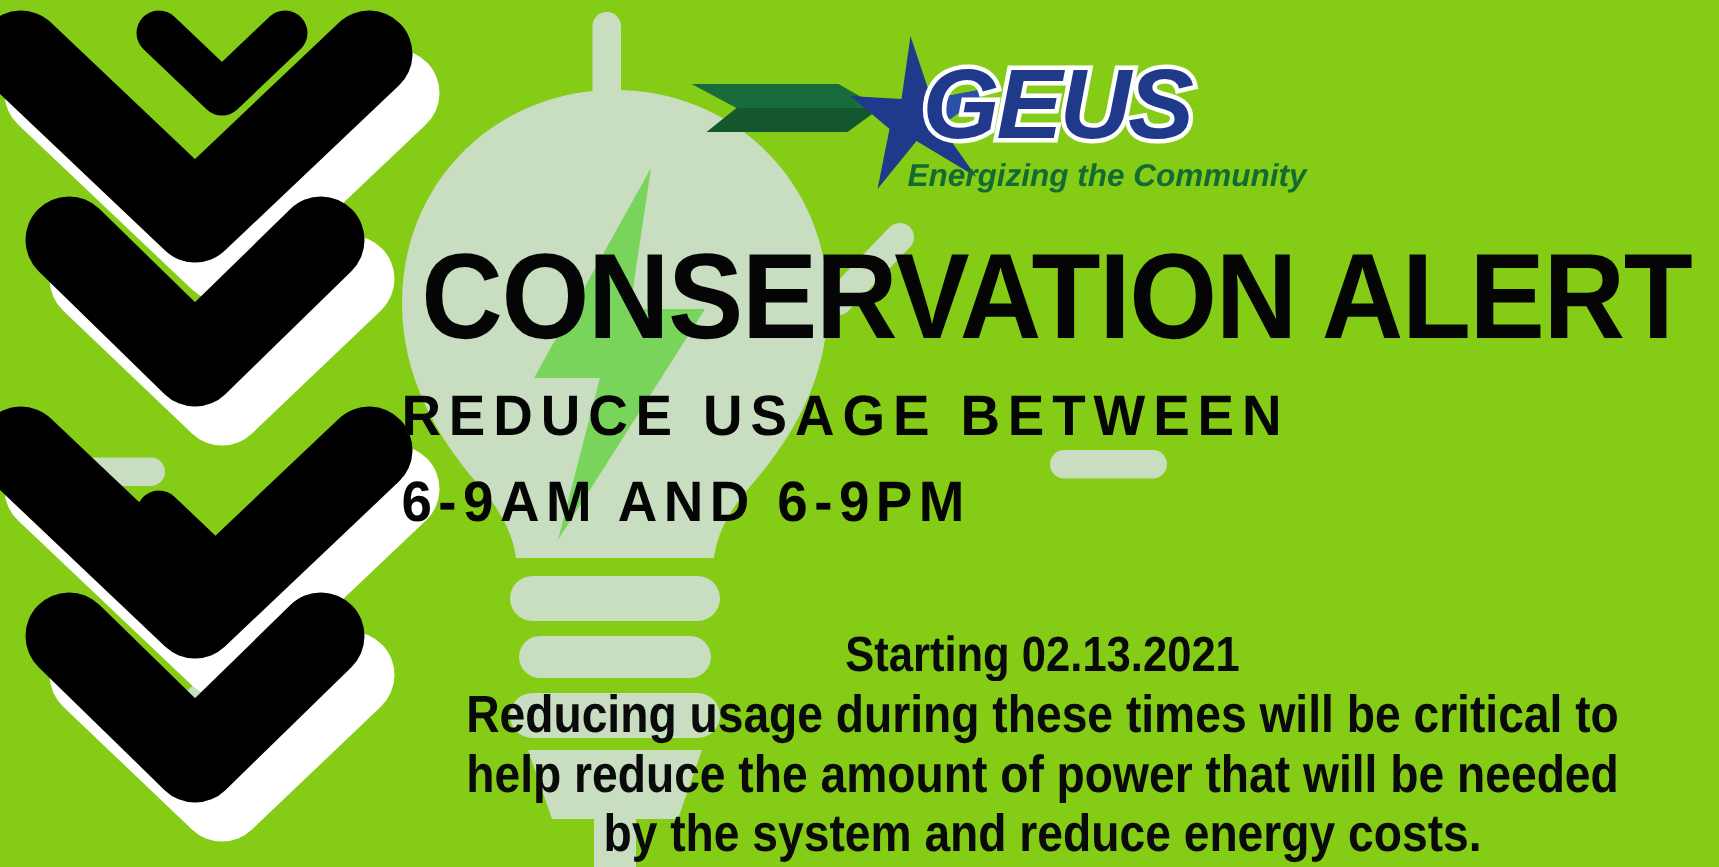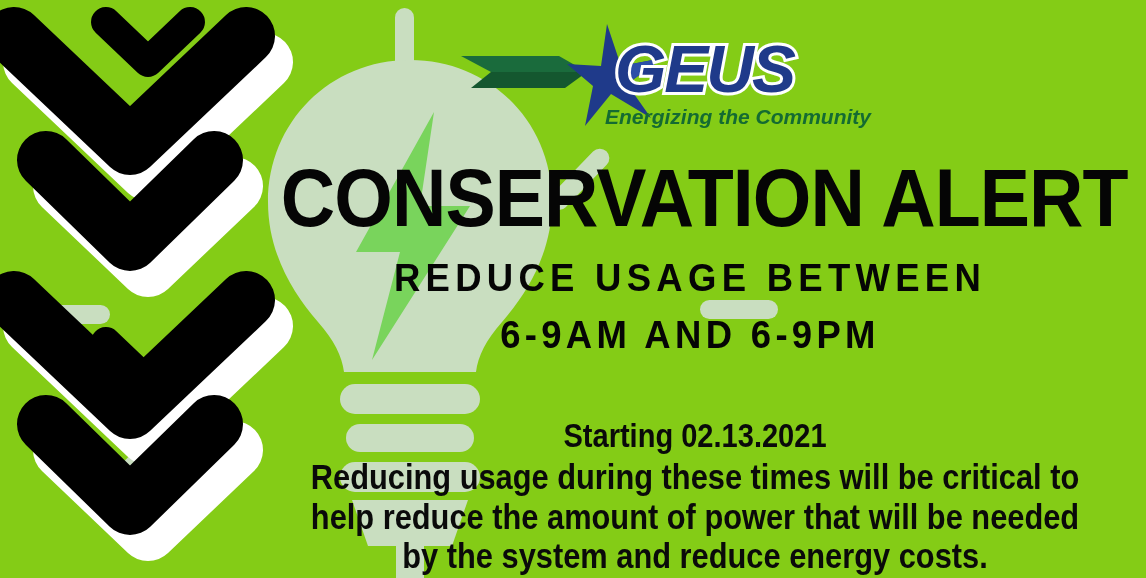--- a/index.html
+++ b/index.html
@@ -37,21 +37,21 @@
     left:455px; top:22px;
     width:440px; height:115px;
   }
   .logo svg{ display:block; width:100%; height:100%; }
 
   
   .headline-block{
     position:absolute;
     left:250px; top:160px;
     width:880px;
-    text-align:center;
+    text-align:left;
   }
   .headline{
     font-family:"Liberation Sans Narrow","Liberation Sans", sans-serif;
     font-weight:700;
     font-size:81px;
     line-height:0.95;
     letter-spacing:-1px;
     color:#050505;
     transform:scaleX(0.93);
     transform-origin:center;

